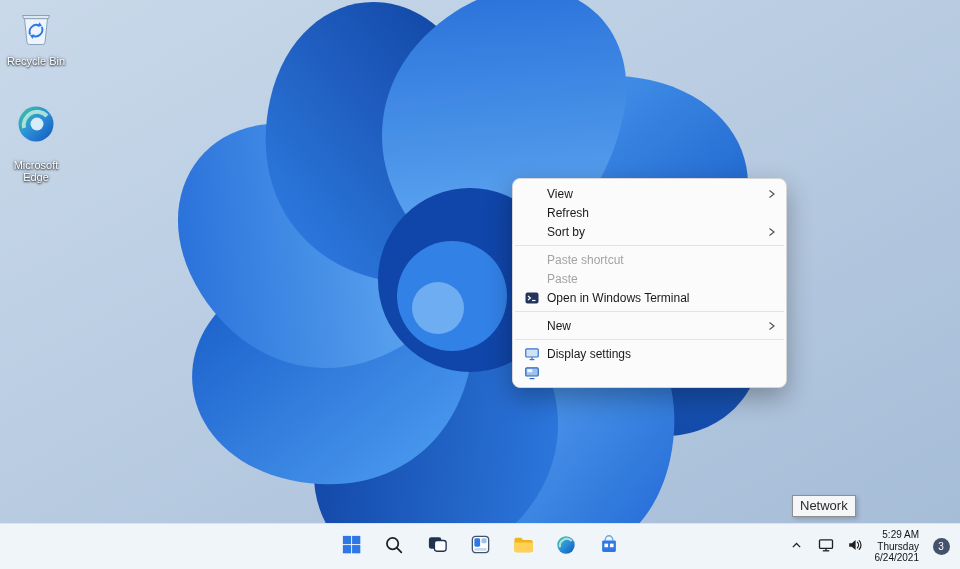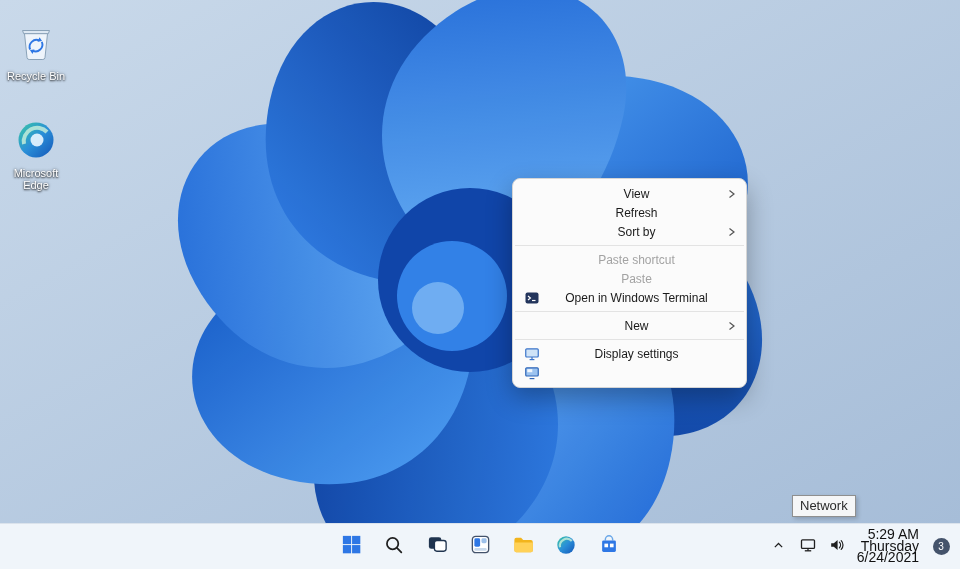--- a/index.html
+++ b/index.html
@@ -8,23 +8,23 @@
 
   
   .desktop { position:absolute; left:0; top:0; right:0; bottom:46px; overflow:hidden; }
   .wallpaper { position:absolute; left:0; top:0; width:100%; height:100%; display:block; }
 
   .desk-icon { position:absolute; width:64px; display:flex; flex-direction:column; align-items:center; cursor:pointer; }
   .desk-label { margin-top:2px; font-size:11px; line-height:12px; color:#fff; text-align:center;
                 text-shadow:0 1px 2px rgba(0,0,0,.85), 0 0 3px rgba(0,0,0,.5); width:62px; }
 
   
-  .context-menu { position:absolute; left:512px; top:178px; width:235px; background:#fbfbfb;
+  .context-menu { position:absolute; left:512px; top:178px; width:275px; background:#fbfbfb;
                   border:1px solid #d5d5d5; border-radius:8px; padding:5px 0;
-                  box-shadow:0 10px 26px rgba(0,0,0,.30); z-index:5;text-align:center; }
+                  box-shadow:0 10px 26px rgba(0,0,0,.30); z-index:5; }
   .menu-item { display:flex; align-items:center; height:19px; margin:0 4px; padding:0 6px 0 8px;
                border-radius:4px; font-size:12px; color:#1a1a1a; cursor:default; }
   .menu-item.disabled { color:#a3a3a3; }
   .mi-icon { width:22px; display:flex; align-items:center; }
   .mi-label { flex:1; white-space:nowrap; }
   .mi-chevron { width:10px; display:flex; justify-content:flex-end; }
   .menu-sep { height:1px; background:#e3e3e3; margin:4px 2px; }
 
   
   .tooltip { position:absolute; left:792px; top:495px; background:#f5f6f7; border:1px solid #8f8f8f;
@@ -33,21 +33,21 @@
   
   .taskbar { position:absolute; left:0; bottom:0; width:960px; height:46px; background:#f0f5fa;
              border-top:1px solid #dbe3ec; z-index:4; }
   .tb-center { position:absolute; left:50%; top:0; height:100%; transform:translateX(-50%);
                display:flex; align-items:center; gap:9px; }
   .tb-btn { width:34px; height:34px; display:flex; align-items:center; justify-content:center;
             border-radius:5px; cursor:pointer; }
   .tb-tray { position:absolute; right:6px; top:0; height:100%; display:flex; align-items:center; gap:7px; }
   .tray-btn { width:22px; height:30px; display:flex; align-items:center; justify-content:center;
               border-radius:4px; cursor:pointer; }
-  .clock { text-align:right; font-size:14px; line-height:11.5px; color:#111; padding:0 2px; cursor:pointer; }
+  .clock { text-align:right; font-size:10px; line-height:11.5px; color:#111; padding:0 2px; cursor:pointer; }
   .badge-wrap { display:flex; align-items:center; justify-content:center; width:26px; height:30px; cursor:pointer; }
   .badge { min-width:17px; height:17px; border-radius:9px; background:#44536b; color:#fff; font-size:10px;
            display:flex; align-items:center; justify-content:center; padding:0 3px; }
 </style>
 </head>
 <body>
 
 <div class="desktop">
 
   <svg class="wallpaper" viewBox="0 0 960 523" preserveAspectRatio="none">
@@ -78,35 +78,35 @@
       <path d="M470 280 C 445 140 535 55 650 80 C 758 104 782 214 695 272 C 612 326 505 322 470 280 Z" fill="url(#p1)" transform="rotate(180 470 280)"></path>
       <path d="M470 280 C 445 140 535 55 650 80 C 758 104 782 214 695 272 C 612 326 505 322 470 280 Z" fill="url(#p3)" transform="rotate(225 470 280)"></path>
       <path d="M470 280 C 445 140 535 55 650 80 C 758 104 782 214 695 272 C 612 326 505 322 470 280 Z" fill="url(#p2)" transform="rotate(270 470 280)"></path>
       <path d="M470 280 C 445 140 535 55 650 80 C 758 104 782 214 695 272 C 612 326 505 322 470 280 Z" fill="url(#p3)" transform="rotate(315 470 280)"></path>
       <circle cx="470" cy="280" r="92" fill="#0b41a8"></circle>
       <circle cx="452" cy="296" r="55" fill="#2e7fe8"></circle>
       <circle cx="438" cy="308" r="26" fill="#74b3f4" opacity="0.9"></circle>
     </g>
   </svg>
 
-  <div class="desk-icon" style="left:4px; top:20px;">
+  <div class="desk-icon" style="left:4px; top:5px;">
     <span>
       <svg width="46" height="44" viewBox="0 0 44 44">
         <path d="M8.5 10.5 h27 l-1.2 3.2 h-24.6 z" fill="#dde8f3" stroke="#8aa2b8" stroke-width="1"></path>
         <path d="M10.5 13.7 L33.5 13.7 L31 37.5 q-0.2 2-2.2 2 h-13.6 q-2 0-2.2-2 z" fill="#eef4fb" stroke="#8aa2b8" stroke-width="1"></path>
         <path d="M16.2 29.5 a6.8 6.8 0 0 1 9.3-8.8" fill="none" stroke="#2e77e5" stroke-width="1.9"></path>
         <path d="M27.8 21.8 a6.8 6.8 0 0 1-9.3 8.8" fill="none" stroke="#2e77e5" stroke-width="1.9"></path>
         <path d="M25.5 17.2 l2.6 3.9 -4.6 0.6 z" fill="#2e77e5"></path>
         <path d="M18.5 34 l-2.6-3.9 4.6-0.6 z" fill="#2e77e5"></path>
       </svg>
     </span>
     <div class="desk-label">Recycle Bin</div>
   </div>
 
-  <div class="desk-icon" style="left:4px; top:119px;">
+  <div class="desk-icon" style="left:4px; top:103px;gap:8px;">
     <span>
       <svg width="42" height="42" viewBox="0 0 42 42">
         <defs>
           <linearGradient id="edgBig" x1="0" y1="0" x2="1" y2="1">
             <stop offset="0" stop-color="#3bc8a4"></stop>
               <stop offset="0.5" stop-color="#2a8fd8"></stop>
               <stop offset="1" stop-color="#1456b8"></stop>
           </linearGradient>
         </defs>
         <circle cx="21" cy="21" r="17.5" fill="url(#edgBig)"></circle>

